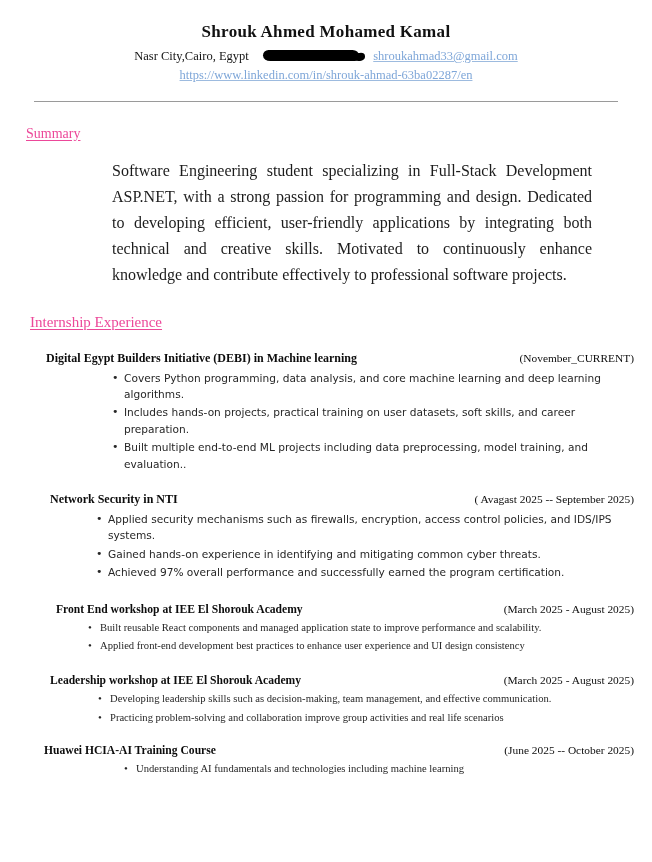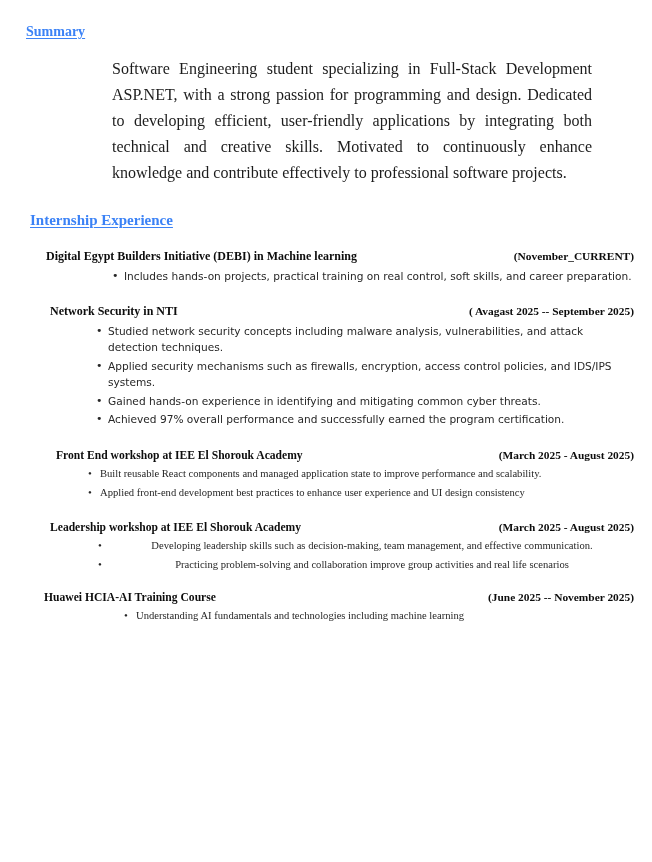--- a/index.html
+++ b/index.html
@@ -74,25 +74,25 @@
   }
   .rule {
     border: none;
     border-top: 1px solid #9a9a9a;
     margin: 18px 34px 0 34px;
     height: 0;
   }
 
   
   .sec-h {
-    font-weight: bold;
+    font-weight: normal;
     font-size: 14px;
     text-decoration: underline;
     text-underline-offset: 2px;
-    color: #3b82f6;
+    color: #ec4899;
   }
   #sec-summary-heading { margin: 24px 0 0 26px; }
   #sec-education-heading { margin: 30px 0 0 26px; }
   #sec-internship-heading { margin: 26px 17px 0 30px; font-size: 15px; }
 
   .summary-body {
     margin: 16px 60px 0 112px;
     font-size: 16px;
     line-height: 1.62;
     text-align: justify;
@@ -110,21 +110,21 @@
     display: flex;
     align-items: baseline;
     font-weight: bold;
     font-size: 11.8px;
     color: #0d0d0d;
   }
   .entry-title { white-space: nowrap; }
   .entry-spacer { flex: 1 1 auto; }
   .entry-date {
     white-space: nowrap;
-    font-weight: bold;
+    font-weight: normal;
     font-size: 11.4px;
   }
 
   ul.bullets {
     margin: 4px 0 0 0;
     padding: 0;
     list-style: none;
   }
   ul.bullets li {
     position: relative;
@@ -179,65 +179,83 @@
   #entry-debi { margin: 20px 18px 0 46px; }
   #entry-debi ul { margin-left: 78px; }
 
   #entry-nti { margin: 20px 18px 0 50px; }
   #entry-nti ul { margin-left: 58px; }
 
   #entry-frontend { margin: 22px 18px 0 56px; }
   #entry-frontend ul { margin-left: 44px; }
 
   #entry-leadership { margin: 20px 18px 0 50px; }
-  #entry-leadership ul { margin-left: 60px; text-align: center; }
+  #entry-leadership ul { margin-left: 60px; }
 
   #entry-huawei { margin: 18px 18px 0 44px; }
   #entry-huawei ul { margin-left: 92px; }
 
   #entry-debi .entry-head { font-size: 12px; }
   #entry-nti .entry-head { font-size: 12px; }
   #entry-frontend .entry-head { font-size: 11.6px; justify-content: space-between; }
   #entry-leadership .entry-head { font-size: 11.6px; }
   #entry-huawei .entry-head { font-size: 11.6px; }
 </style>
 </head>
 <body>
 
 <div class="page">
 
+  <div>
+    <div class="hdr-name">Shrouk Ahmed Mohamed Kamal</div>
+
+    <div class="hdr-contact">
+      <span>Nasr City,Cairo, Egypt</span>
+      <span class="sep-space"></span>
+      <span class="redaction"></span>
+      <span class="sep-space"></span>
+      <a class="link" href="#">shroukahmad33@gmail.com</a>
+    </div>
+
+    <div class="hdr-link-line">
+      <a class="link" href="#">https://www.linkedin.com/in/shrouk-ahmad-63ba02287/en</a>
+    </div>
+
+    <hr class="rule">
+  </div>
 
   <div>
     <div class="sec-h" id="sec-summary-heading">Summary</div>
     <div class="summary-body">Software Engineering student specializing in Full-Stack Development  ASP.NET, with a strong passion for programming and design. Dedicated to developing efficient, user-friendly applications by integrating both technical and creative skills. Motivated to continuously enhance knowledge and contribute effectively to professional software projects.</div>
   </div>
 
 
   <div>
     <div class="sec-h" id="sec-internship-heading">Internship Experience</div>
 
     <div class="entry" id="entry-debi">
       <div class="entry-head">
         <span class="entry-title">Digital Egypt Builders Initiative (DEBI) in Machine learning</span>
         <span class="entry-spacer"></span>
         <span class="entry-date">(November_CURRENT)</span>
       </div>
       <ul class="bullets style-sans">
-        <li>Includes hands-on projects, practical training on real control, soft skills, and career preparation.</li>
+        <li>Covers Python programming, data analysis, and core machine learning and deep learning algorithms.</li>
+        <li>Includes hands-on projects, practical training on user datasets, soft skills, and career preparation.</li>
+        <li>Built multiple end-to-end ML projects including data preprocessing, model training, and evaluation..</li>
       </ul>
     </div>
 
     <div class="entry" id="entry-nti">
       <div class="entry-head">
         <span class="entry-title">Network Security  in NTI</span>
         <span class="entry-spacer"></span>
         <span class="entry-date">( Avagast 2025 -- September 2025)</span>
       </div>
       <ul class="bullets style-sans">
-        <li>Studied network security concepts including malware analysis, vulnerabilities, and attack detection techniques.</li>
         <li>Applied security mechanisms such as firewalls, encryption, access control policies, and IDS/IPS systems.</li>
         <li>Gained hands-on experience in identifying and mitigating common cyber threats.</li>
         <li>Achieved 97% overall performance and successfully earned the program certification.</li>
       </ul>
     </div>
 
     <div class="entry" id="entry-frontend">
       <div class="entry-head">
         <span class="entry-title">Front End workshop at IEE El Shorouk Academy</span>
         <span class="entry-spacer"></span>
@@ -258,21 +276,21 @@
       <ul class="bullets style-serif-small">
         <li>Developing leadership skills such as decision-making, team management, and effective communication.</li>
         <li>Practicing problem-solving and collaboration improve group activities and real life scenarios</li>
       </ul>
     </div>
 
     <div class="entry" id="entry-huawei">
       <div class="entry-head">
         <span class="entry-title">Huawei HCIA-AI Training Course</span>
         <span class="entry-spacer"></span>
-        <span class="entry-date">(June 2025 -- November  2025)</span>
+        <span class="entry-date">(June 2025 -- October  2025)</span>
       </div>
       <ul class="bullets style-serif-small">
         <li>Understanding AI fundamentals and technologies including machine learning</li>
 
       </ul>
     </div>
 
   </div>
 </div>
 

